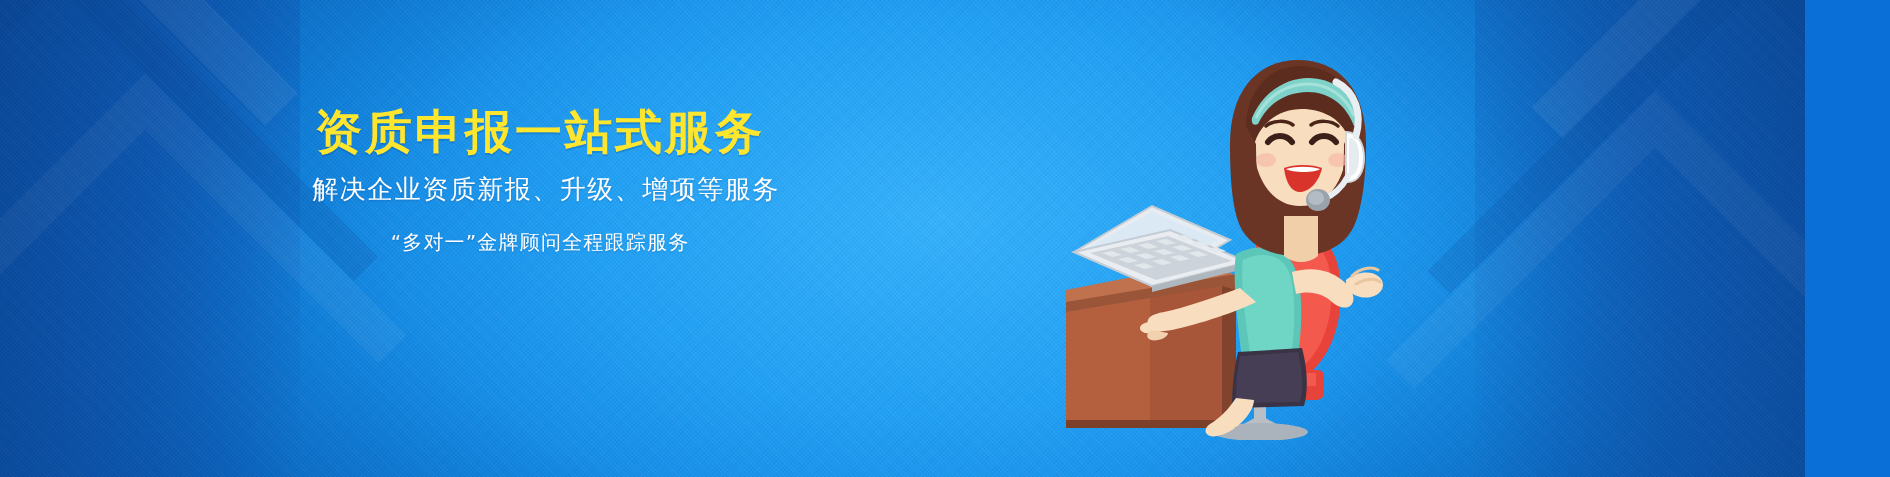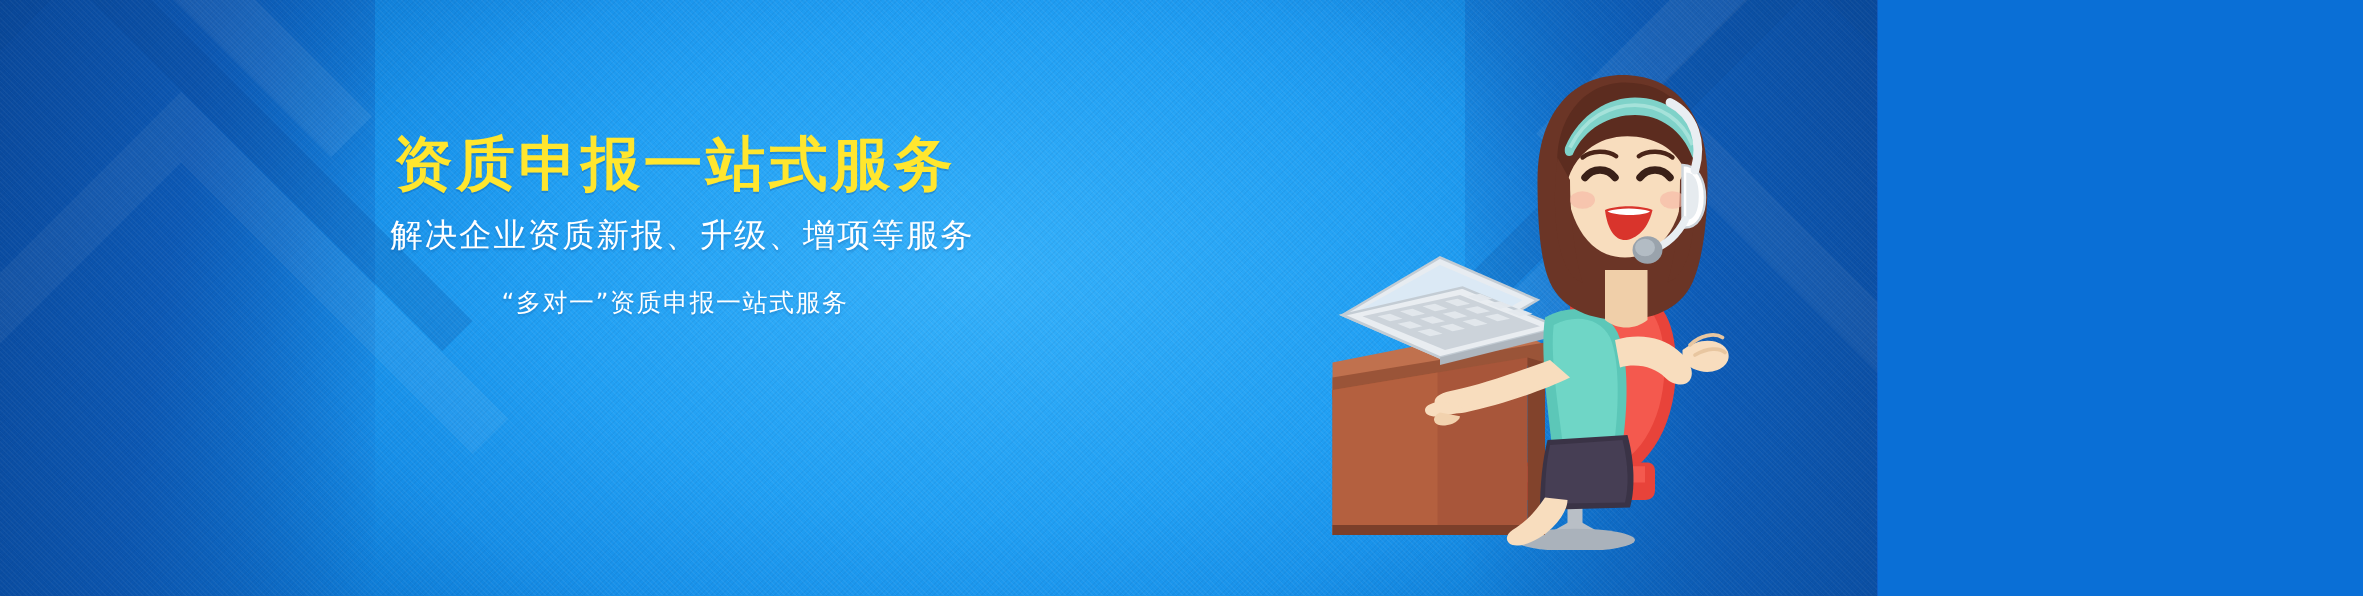--- a/index.html
+++ b/index.html
@@ -3,25 +3,25 @@
 <meta charset="utf-8">
 <title>Banner</title>
 <style>
   html, body {
     margin: 0;
     padding: 0;
     background: #0a6fd6;
   }
   .banner {
     position: relative;
-    width: 1502px;
+    width: 1805px;
     height: 477px;
     overflow: hidden;
     font-family: "DejaVu Sans", "Liberation Sans", sans-serif;
-    background: #1d4ed8;
+    background: #000000;
   }
 
   
   .bg-base {
     position: absolute;
     inset: 0;
     background:
       radial-gradient(ellipse 900px 520px at 52% 46%, #35b1fb 0%, #21a0f4 38%, #1186e2 70%, #0a6ccd 100%);
   }
   .bg-left-dark {
@@ -169,21 +169,21 @@
   <div class="chev chev-r3"></div>
   <div class="chev chev-r1"></div>
   <div class="chev chev-r2"></div>
 
   <div class="bg-texture"></div>
   <div class="bg-vignette"></div>
 
   <div class="copy">
     <h1 class="headline">资质申报一站式服务</h1>
     <p class="subline">解决企业资质新报、升级、增项等服务</p>
-    <p class="tagline">“多对一”资质申报一站式服务</p>
+    <p class="tagline">“多对一”金牌顾问全程跟踪服务</p>
   </div>
 
   <div class="illustration">
     <svg width="360" height="400" viewBox="0 0 360 400" xmlns="http://www.w3.org/2000/svg">
 
       <g>
         <path d="M196 196 C246 178 276 196 280 238 C285 288 266 330 232 344 L206 346 C200 300 196 240 196 196 Z" fill="#e8433a"></path>
         <path d="M204 200 C244 186 268 202 271 240 C275 284 258 322 230 334 L214 336 C209 292 205 238 204 200 Z" fill="#f4594e"></path>
 
         <path d="M150 330 L258 330 C262 330 264 333 264 337 L264 352 C264 357 261 360 256 360 L152 360 C147 360 144 357 144 352 L144 337 C144 333 146 330 150 330 Z" fill="#e8433a"></path>

